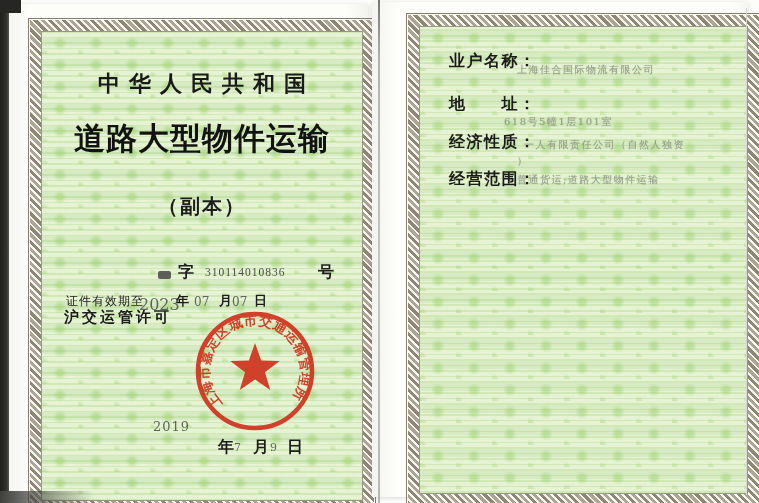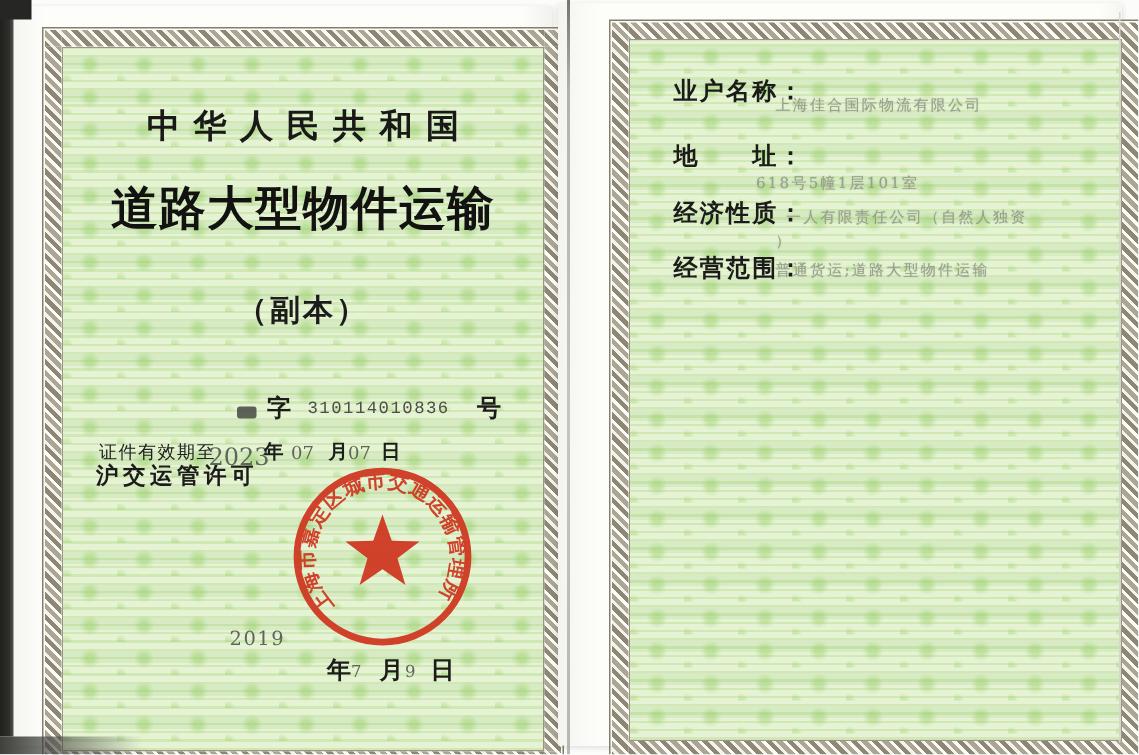--- a/index.html
+++ b/index.html
@@ -52,21 +52,21 @@
   .copy-label{
     position:absolute;left:0;top:161px;width:100%;text-align:center;
     font-family:"DejaVu Serif","Liberation Serif",serif;
     font-size:20px;font-weight:bold;color:#1c1c1a;letter-spacing:2px;
   }
   .lic-line span,.val-line span,.date-line span{position:absolute;white-space:nowrap;}
   .b15{font-size:15px;font-weight:bold;color:#1c1c1a;letter-spacing:3px;margin-top:45px;}
   .b13{font-size:13px;font-weight:bold;color:#1c1c1a;}
   .b12{font-size:12px;font-weight:normal;color:#20201e;letter-spacing:1px;}
   .b16{font-size:16px;font-weight:bold;color:#1c1c1a;}
-  .num-serif{font-family:Liberation Mono, monospace;color:#4c4c48;}
+  .num-serif{font-family:Liberation Serif, serif;color:#4c4c48;}
   .stamp{color:#60655b;font-family:"DejaVu Serif","Liberation Serif",serif;}
   .redaction{position:absolute;background:#3c3c38;opacity:.8;border-radius:2px;}
   .issuer{
     position:absolute;left:148px;top:368px;width:130px;text-align:center;
     font-size:16px;font-weight:bold;color:#161614;letter-spacing:3px;
   }
   
   .f-label{position:absolute;font-size:16px;font-weight:bold;color:#1b1b19;letter-spacing:1.5px;white-space:nowrap;}
   .f-value{
     position:absolute;font-size:10px;color:#96a08a;letter-spacing:1.5px;white-space:nowrap;

